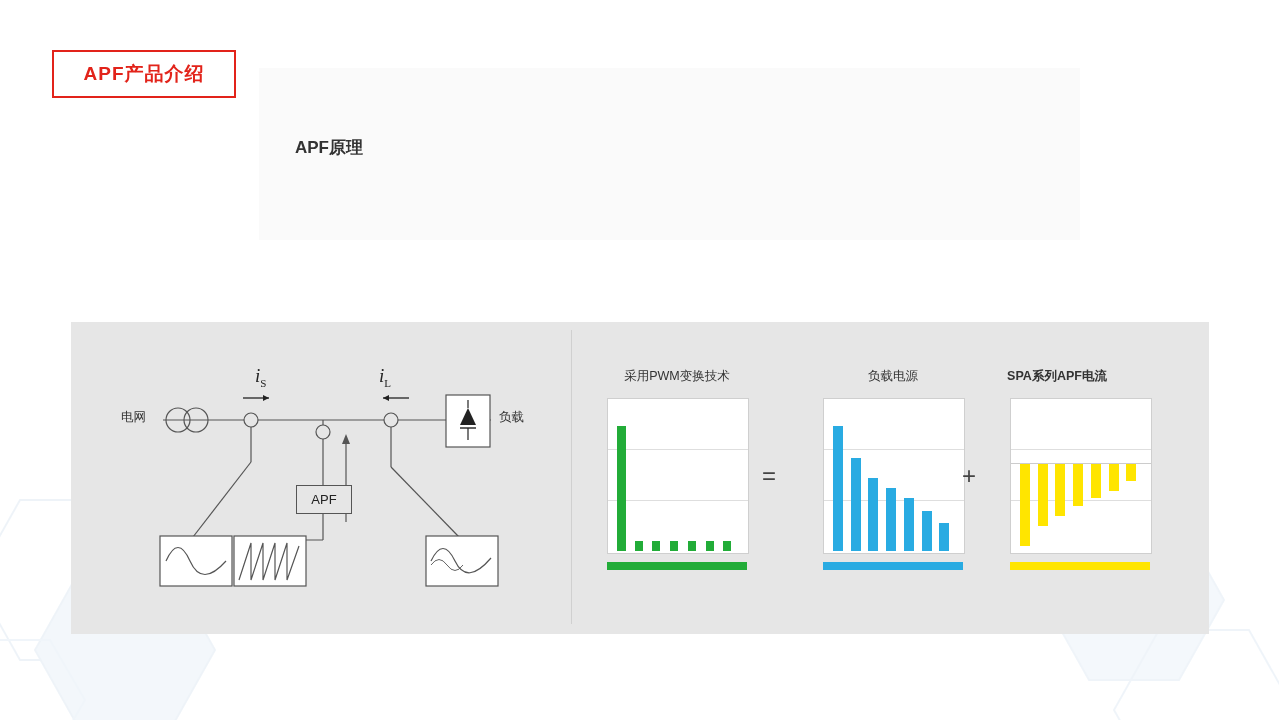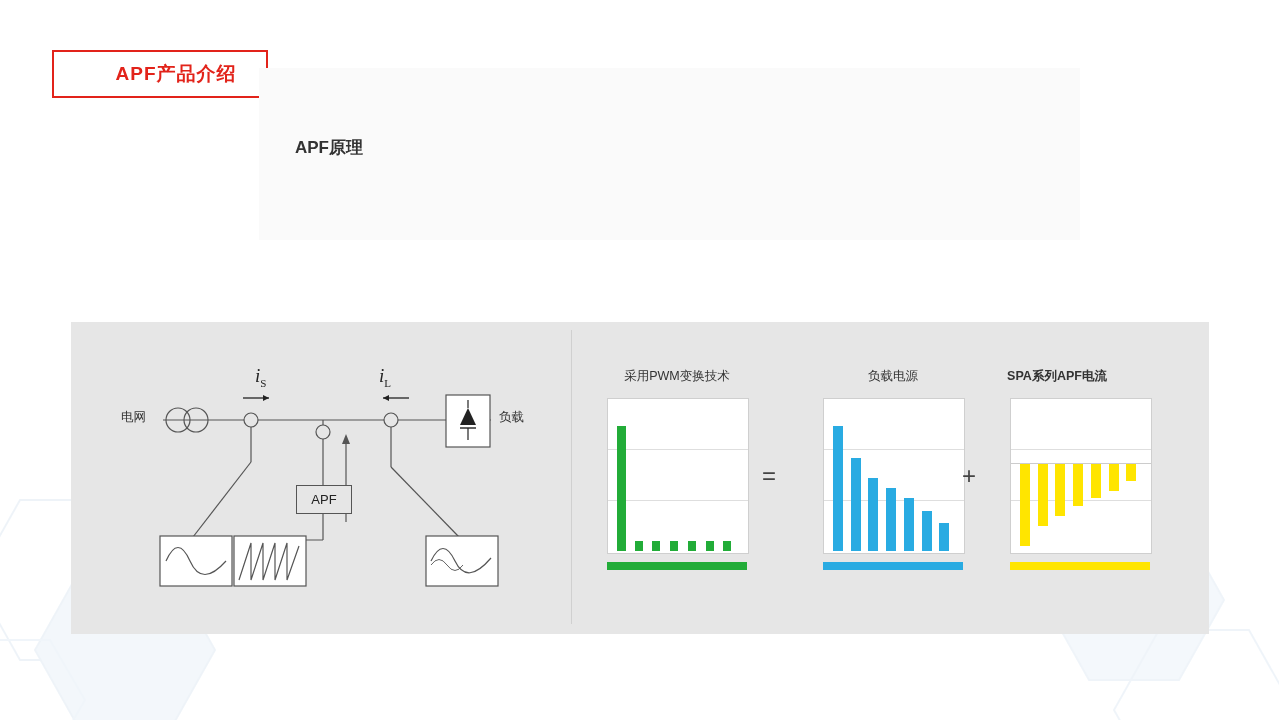--- a/index.html
+++ b/index.html
@@ -14,21 +14,21 @@
   .bg-deco{position:absolute;pointer-events:none;}
   .deco-left{left:-40px;bottom:-60px;width:340px;height:320px;opacity:.5;}
   .deco-right{right:-30px;bottom:-70px;width:300px;height:300px;opacity:.5;}
 
   
   .title-box{
     position:absolute;left:52px;top:50px;
     width:180px;height:44px;
     border:2px solid #e2231a;
     background:#ffffff;
-    display:flex;align-items:center;justify-content:center;padding-left:32px;
+    display:flex;align-items:center;justify-content:center;
   }
   .title-box span{
     color:#e2231a;font-size:19px;font-weight:bold;letter-spacing:1px;
   }
 
   
   .text-card{
     position:absolute;left:259px;top:68px;
     width:821px;height:172px;
     background:#fafafa;

